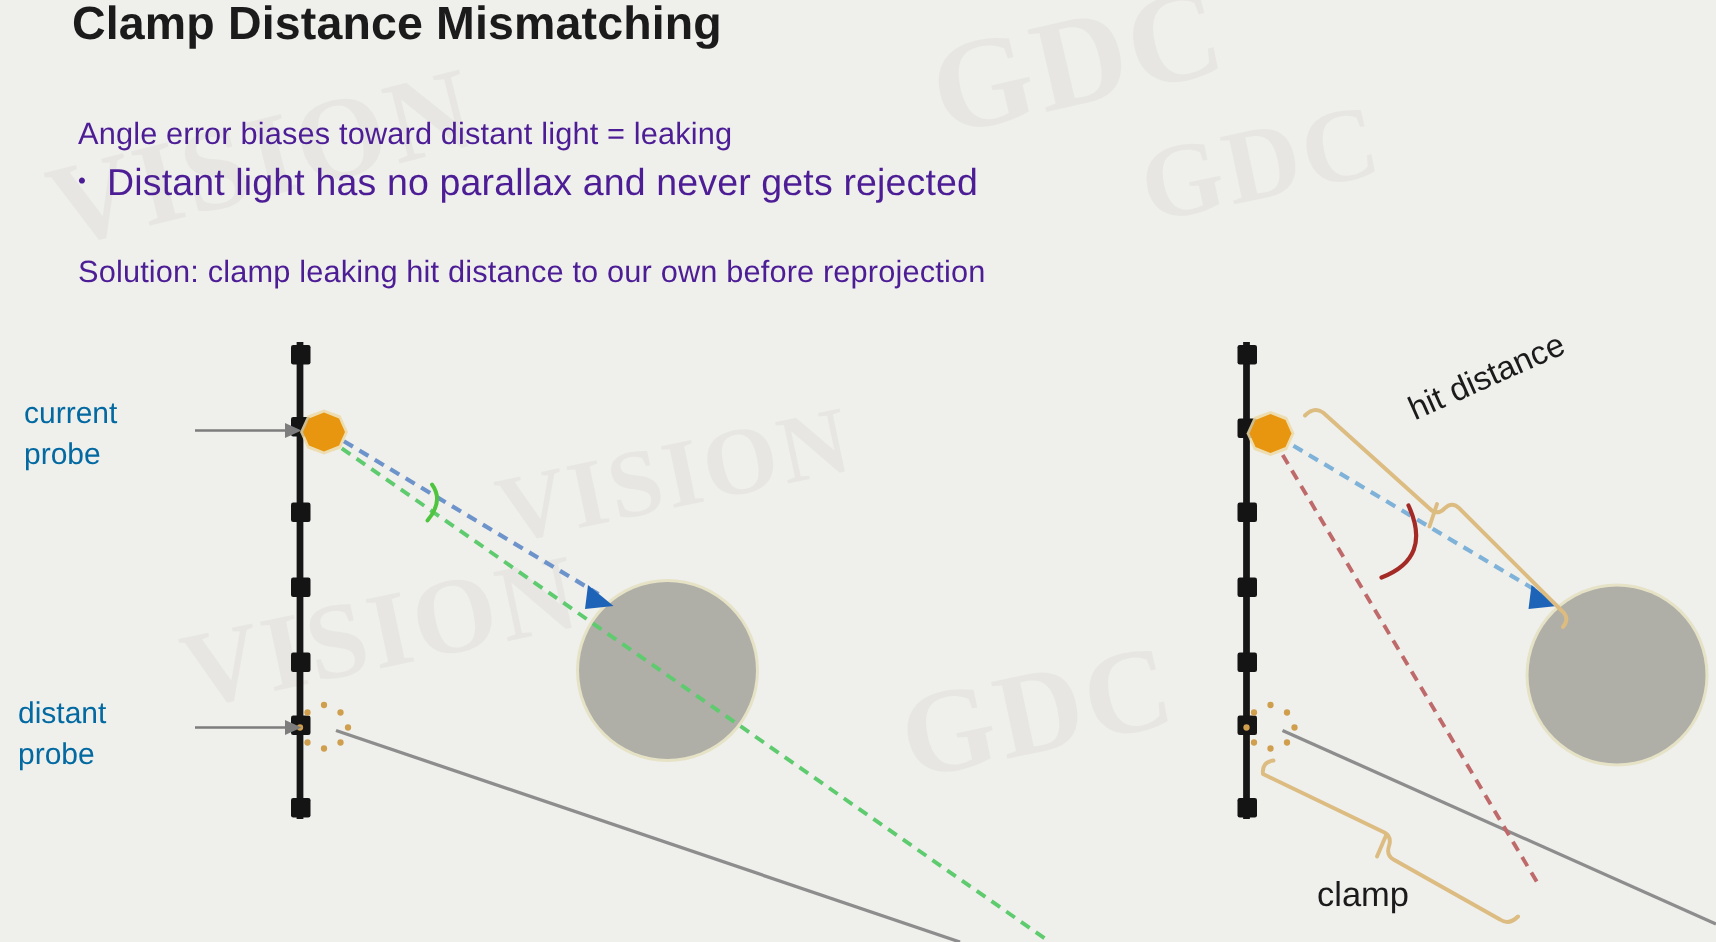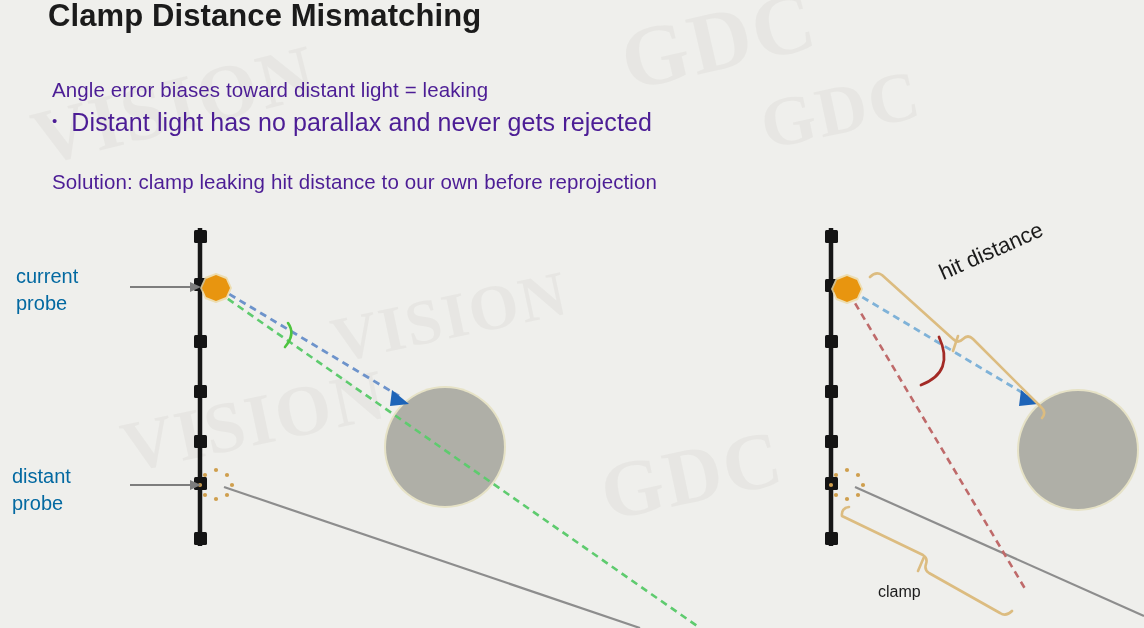--- a/index.html
+++ b/index.html
@@ -55,21 +55,21 @@
   .diag-label{
     position:absolute;
     font-size:20px;color:#0369a1;
     line-height:27px;
   }
   .lbl-current{left:16px;top:263px;}
   .lbl-neighbor{left:12px;top:463px;}
 
   .brace-label{
     position:absolute;
-    font-size:16px;color:#1b1b1b;
+    font-size:23px;color:#1b1b1b;
     white-space:nowrap;
   }
   .lbl-hitdist{
     left:935px;top:262px;
     transform:rotate(-24deg);
     transform-origin:left top;
     font-size:22px;
   }
   .lbl-clamp{left:878px;top:583px;}
 

